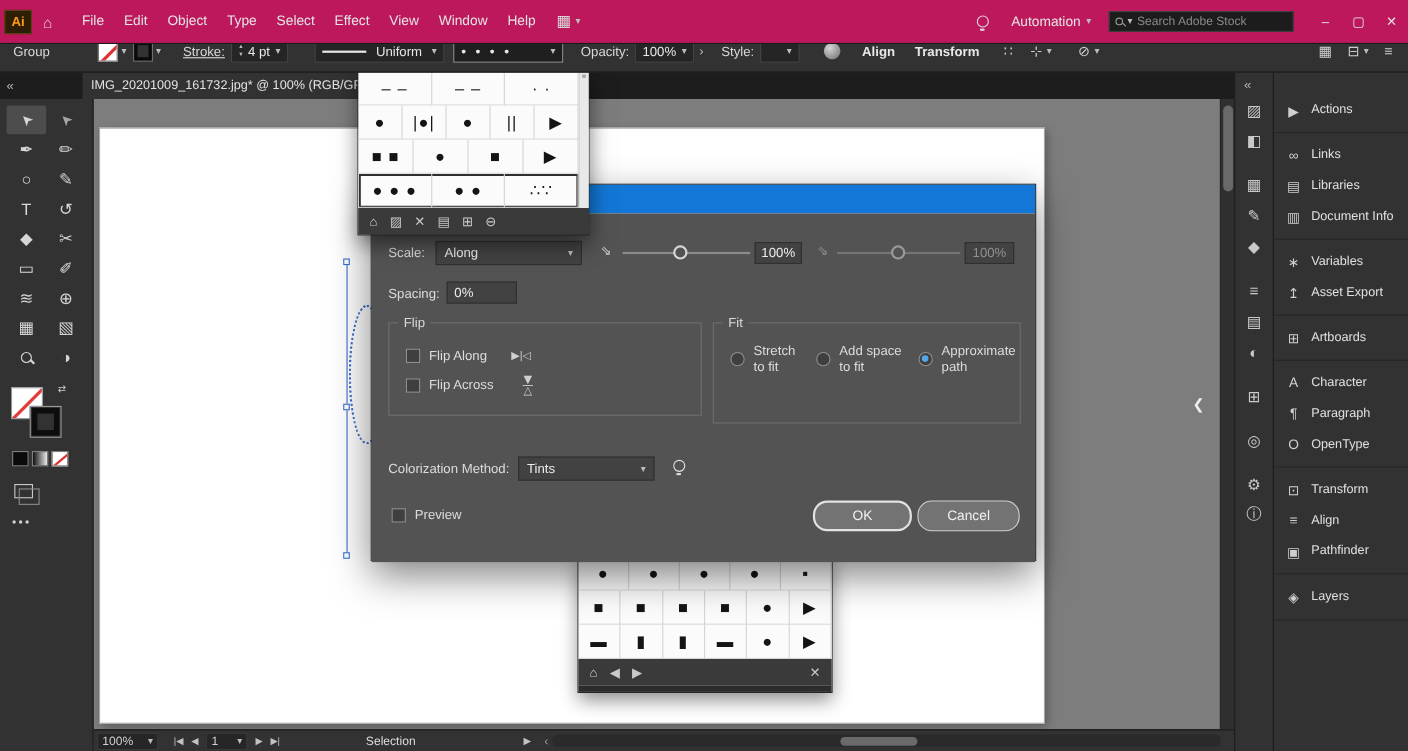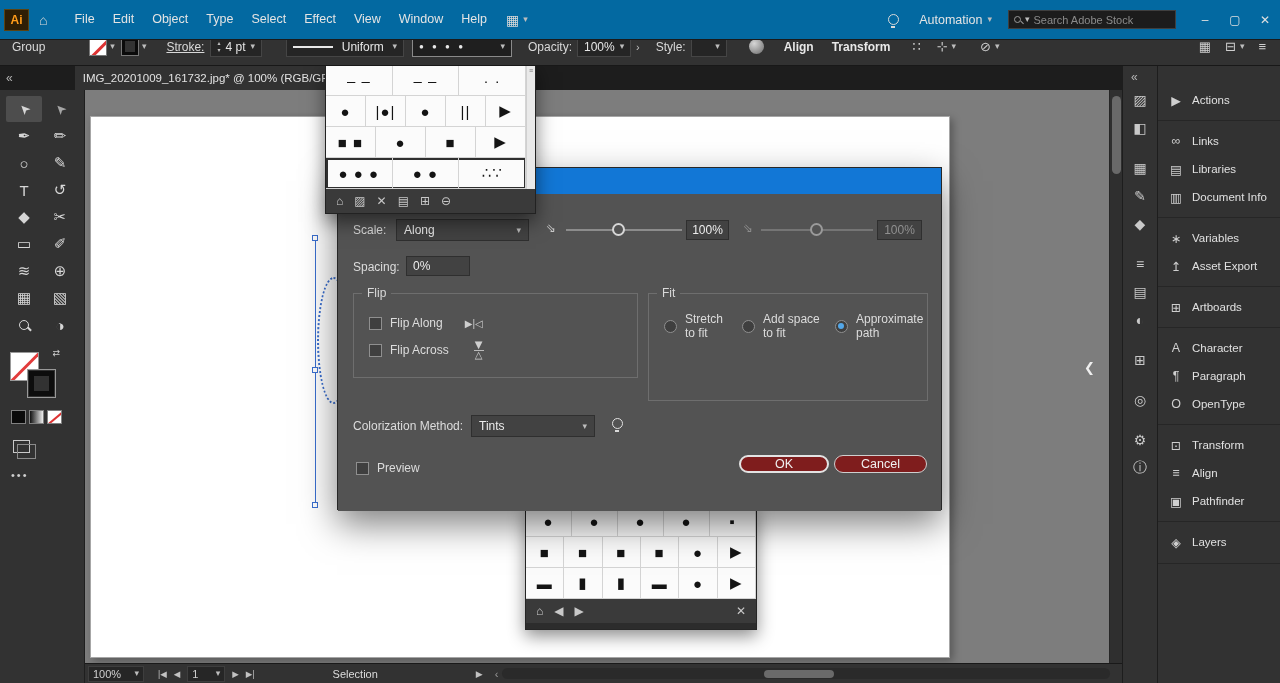--- a/index.html
+++ b/index.html
@@ -1,21 +1,21 @@
 <!DOCTYPE html>
 <html><head>
 <meta charset="utf-8">
 <style>
 *{margin:0;padding:0;box-sizing:border-box}
 html,body{width:1280px;height:683px;overflow:hidden}
 body{position:relative;background:#323232;font-family:"Liberation Sans","DejaVu Sans",sans-serif;color:#dcdcdc;-webkit-user-select:none;user-select:none}
 .chev{font-size:9px;color:#bdbdbd;line-height:1}
 
 
-.titlebar{position:absolute;left:0;top:0;width:1280px;height:40px;background:#0369a1;border-bottom:1px solid #1a1a1a;display:flex;align-items:center;z-index:60}
+.titlebar{position:absolute;left:0;top:0;width:1280px;height:40px;background:#be185d;border-bottom:1px solid #1a1a1a;display:flex;align-items:center;z-index:60}
 .ai-logo{width:25px;height:22px;margin-left:4px;background:#2e1e05;color:#ff9c1a;font-weight:bold;font-size:12px;display:flex;align-items:center;justify-content:center;border:1px solid #5a4312}
 .tb-icon{color:#d8d8d8;font-size:14px;margin:0 10px;display:flex;align-items:center;gap:4px}
 .menubar{display:flex;margin-left:8px}
 .menu-item{padding:4px 9px;font-size:12.5px;color:#e4e4e4;line-height:27px}
 .tb-right{margin-left:auto;display:flex;align-items:center}
 .bulb{width:11px;height:11px;border:1.5px solid #d9d9d9;border-radius:50%;position:relative;margin-right:20px;display:inline-block}
 .bulb::after{content:"";position:absolute;left:2px;bottom:-4px;width:4px;height:2.5px;background:#d9d9d9}
 .automation{display:flex;align-items:center;gap:5px;font-size:12.5px;color:#e4e4e4;margin-right:16px}
 .searchbox{width:168px;height:19px;background:#1c1c1c;border:1px solid #3f3f3f;display:flex;align-items:center;padding:0 5px;gap:4px;margin-right:14px}
 .mag{width:7px;height:7px;border:1.4px solid #9a9a9a;border-radius:50%;position:relative;flex:none;display:inline-block}
@@ -116,21 +116,21 @@
 .groupbox{position:absolute;border:1px solid #6e6e6e}
 .legend{position:absolute;top:-8px;left:8px;background:#535353;padding:0 5px;color:#d9d9d9}
 .flip-inner{padding:22px 0 0 15px;display:flex;flex-direction:column;gap:13px}
 .fit-inner{padding:18px 0 0 15px;display:flex;flex-direction:row;gap:10px}
 .dcheckrow,.dradiorow{display:flex;align-items:center;gap:8px}
 .dcheck{width:13px;height:13px;background:#3f3f3f;border:1px solid #8f8f8f;flex:none}
 .radio{width:13px;height:13px;border-radius:50%;background:#3f3f3f;border:1px solid #8f8f8f;position:relative;flex:none}
 .radio.selected::after{content:"";position:absolute;inset:2.5px;border-radius:50%;background:#53a7e8}
 .flipicon{color:#cfcfcf;font-size:10px;margin-left:14px;white-space:nowrap}
 .rot90{display:inline-block;transform:rotate(90deg)}
-.dlg-btn{position:absolute;height:18px;border-radius:13px;background:#7f1d1d;color:#f0f0f0;display:flex;align-items:center;justify-content:center;font-size:12.5px}
+.dlg-btn{position:absolute;height:28px;border-radius:13px;background:#737373;color:#f0f0f0;display:flex;align-items:center;justify-content:center;font-size:12.5px}
 .ok{border:2px solid #e3e3e3}
 .cancel{border:1.5px solid #cfcfcf}
 .bulb.dark{border-color:#e3e3e3;margin:0}
 
 
 .rstrip{position:absolute;left:1122px;top:66px;width:35px;bottom:0;background:#323232;border-left:1px solid #1d1d1d;z-index:30}
 .rstrip .collapse-ic{display:block;padding:4px 0 2px 8px}
 .strip-item{width:100%;height:28px;display:flex;align-items:center;justify-content:center;color:#c9c9c9;font-size:14px}
 .strip-item.group-start{margin-top:12px}
 .rpanel{position:absolute;left:1157px;top:66px;width:123px;bottom:0;background:#323232;border-left:1px solid #1d1d1d;z-index:30;padding-top:20px}
@@ -415,21 +415,21 @@
           <span class="flipicon">▶|◁</span>
         </div>
         <div class="dcheckrow">
           <span class="dcheck"></span>
           <span>Flip Across</span>
           <span class="flipicon rot90">▶|◁</span>
         </div>
       </div>
     </div>
 
-    <div class="groupbox" style="left:310px;top:99px;width:280px;height:108px">
+    <div class="groupbox" style="left:310px;top:99px;width:280px;height:92px">
       <span class="legend">Fit</span>
       <div class="fit-inner">
 
           <div class="dradiorow">
             <span class="radio"></span>
             <span>Stretch to fit</span>
           </div>
 
           <div class="dradiorow">
             <span class="radio"></span>

